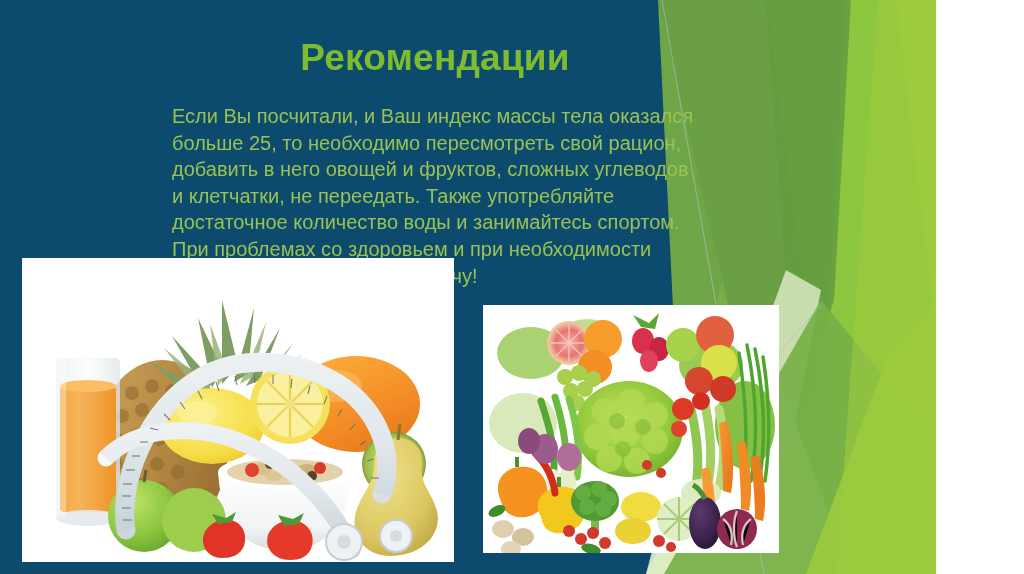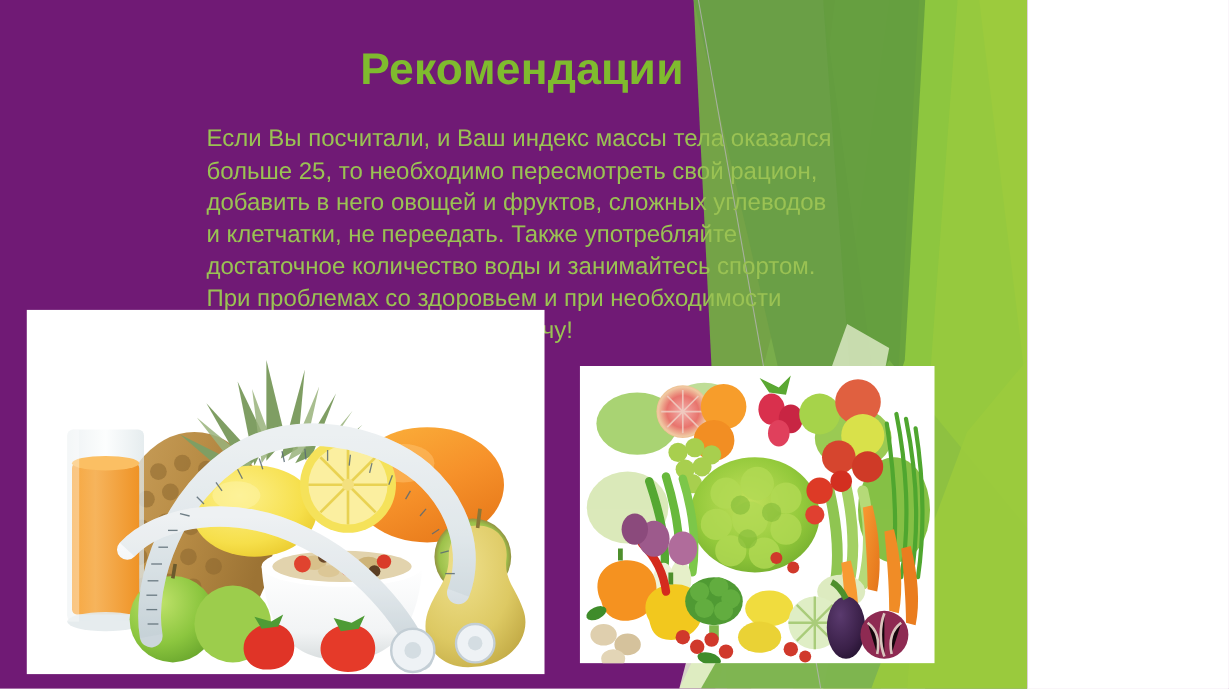--- a/index.html
+++ b/index.html
@@ -7,23 +7,23 @@
     margin: 0;
     padding: 0;
     background: #ffffff;
   }
   body {
     font-family: "Liberation Sans", "DejaVu Sans", sans-serif;
   }
 
   #slide {
     position: relative;
-    width: 856px;
+    width: 936px;
     height: 574px;
-    background: #701a75;
+    background: #0c4a6e;
     overflow: hidden;
   }
 
   
   #facet-decor {
     position: absolute;
     top: 0;
     right: 0;
     width: 290px;
     height: 574px;

